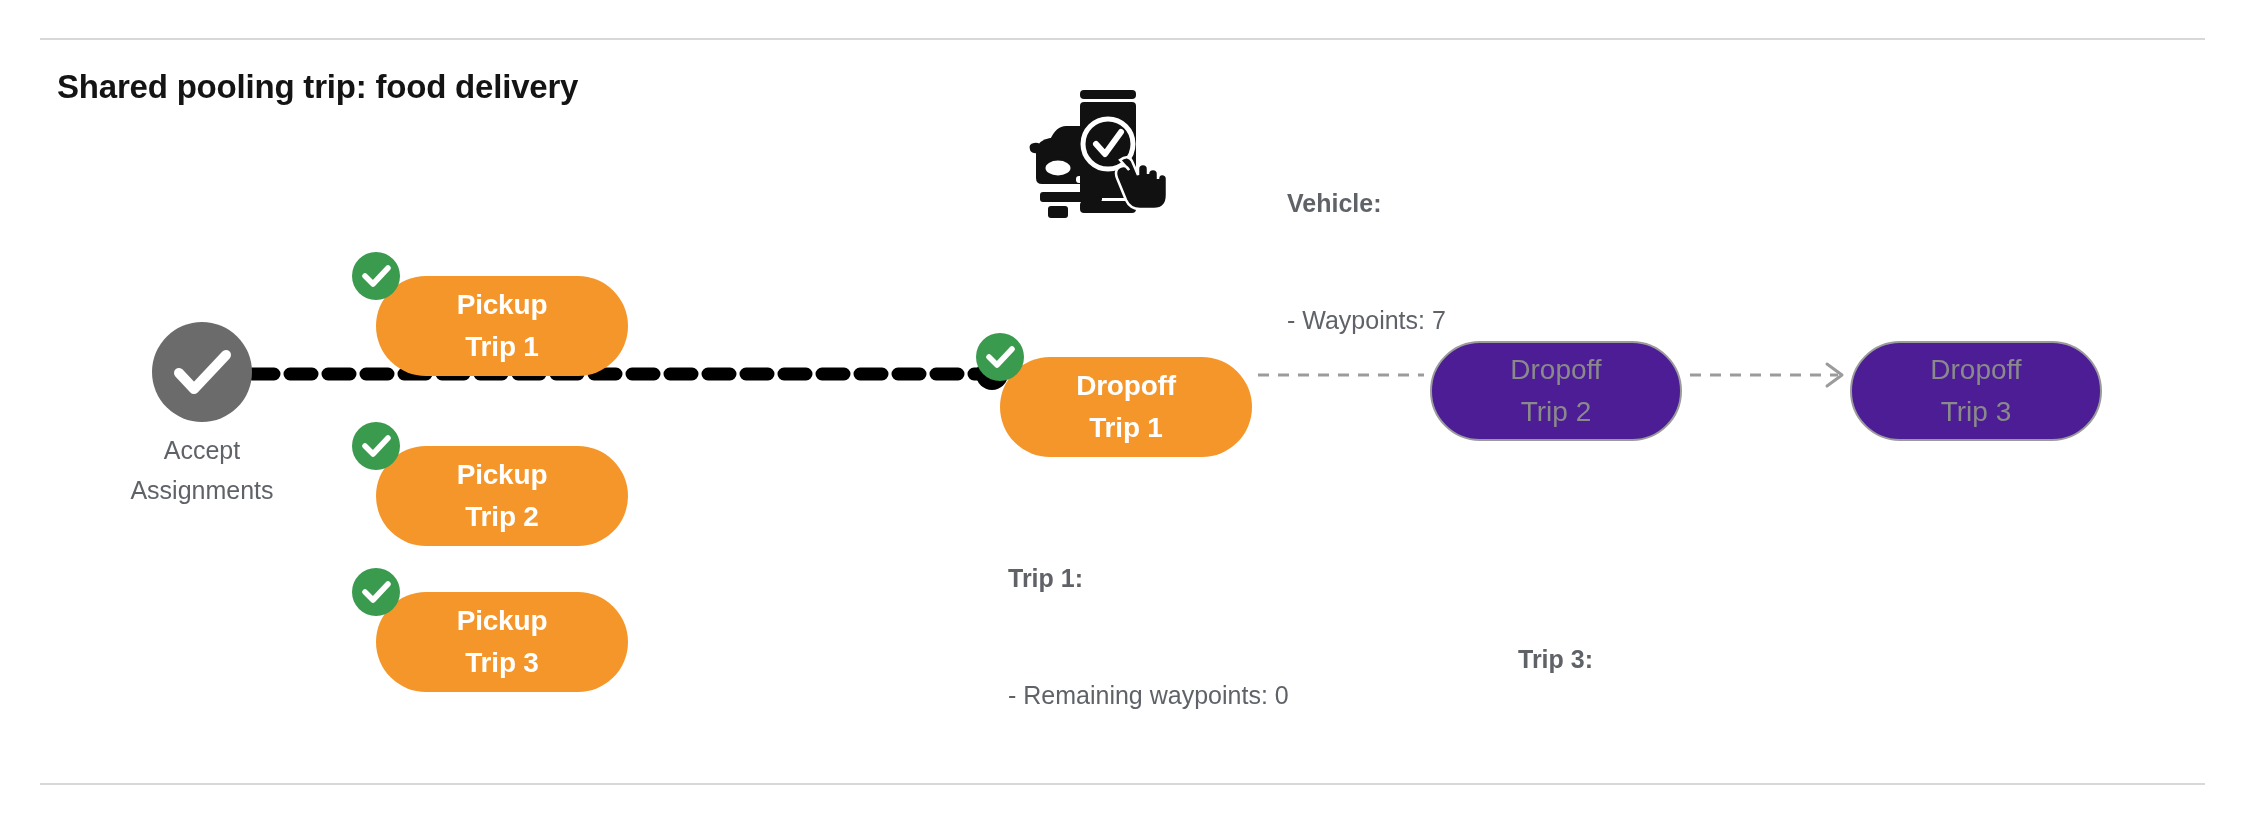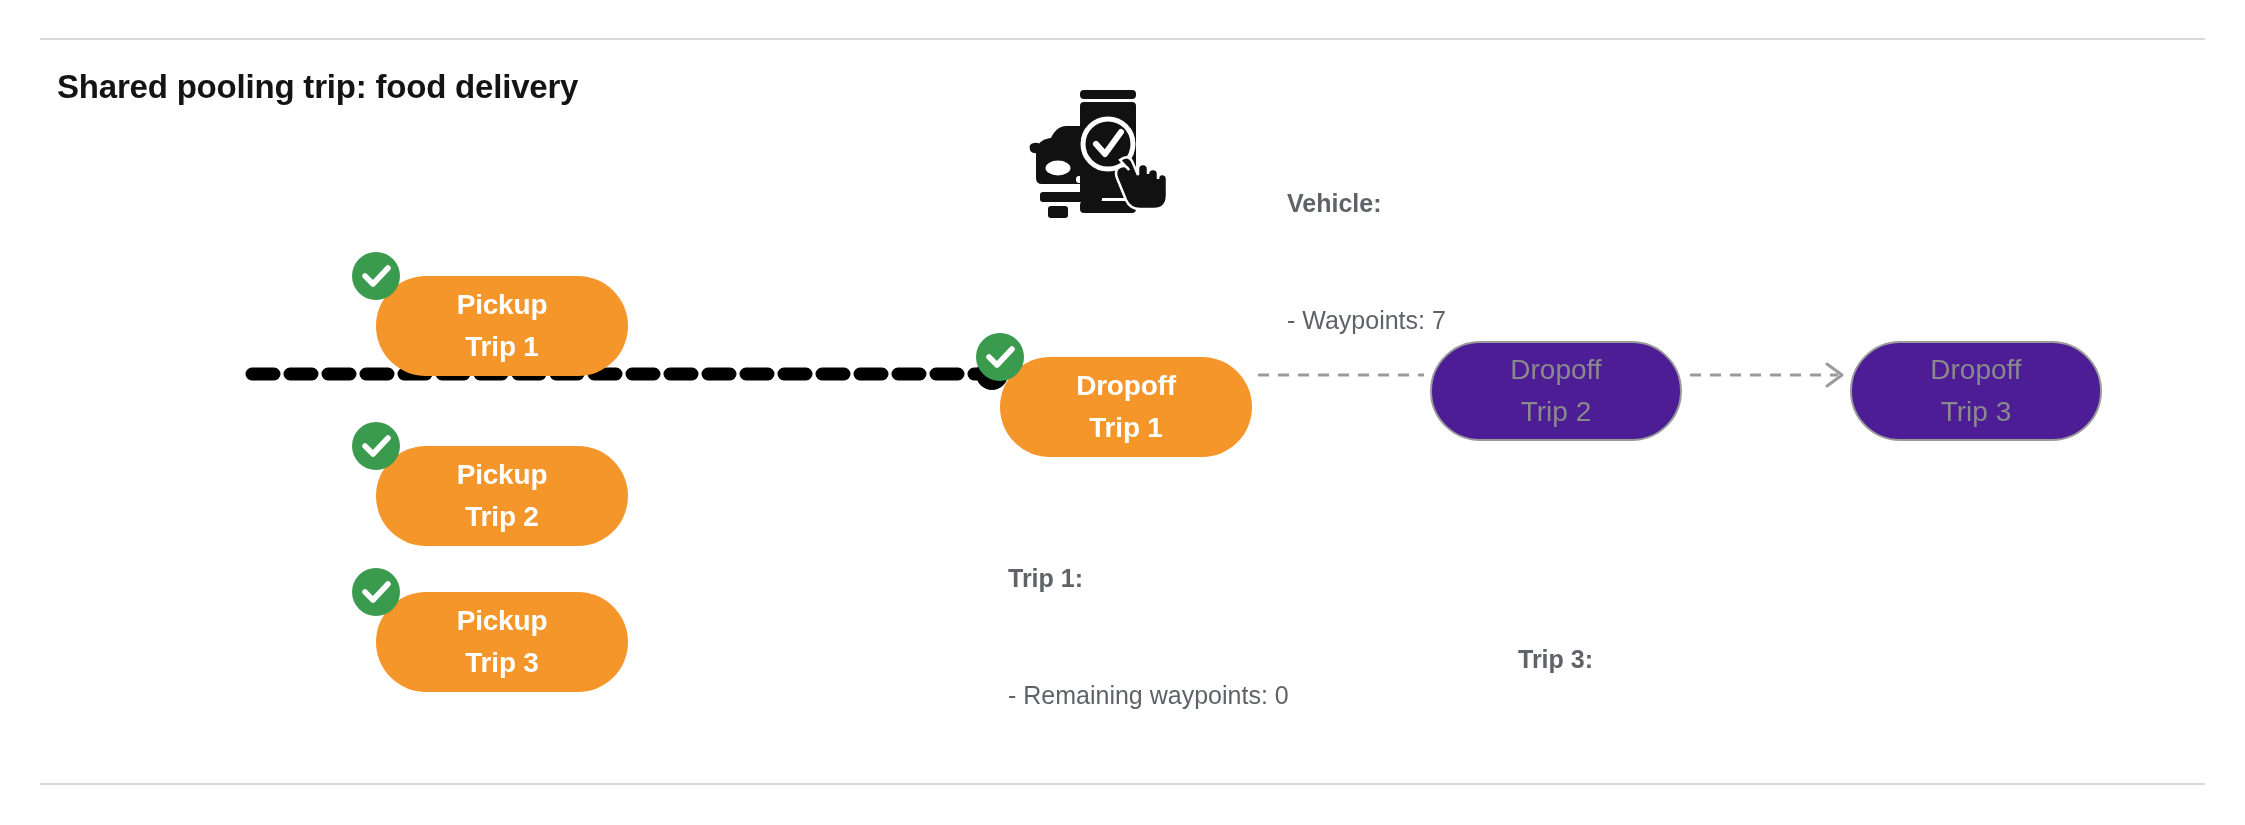--- a/index.html
+++ b/index.html
@@ -172,20 +172,31 @@
 
     <line x1="252" y1="374" x2="1000" y2="374" stroke="#000000" stroke-width="13" stroke-linecap="round" stroke-dasharray="22 16"></line>
     <circle cx="992" cy="374" r="16" fill="#000000"></circle>
 
     <line x1="1258" y1="375" x2="1424" y2="375" stroke="#9b9b9b" stroke-width="3" stroke-dasharray="11 9"></line>
 
     <line x1="1690" y1="375" x2="1838" y2="375" stroke="#9b9b9b" stroke-width="3" stroke-dasharray="11 9"></line>
     <polyline points="1827,364 1842,375 1827,386" fill="none" stroke="#9b9b9b" stroke-width="3" stroke-linecap="round" stroke-linejoin="round"></polyline>
   </svg>
 
+  <div class="accept-node">
+    <div class="accept-circle">
+      <svg width="100" height="100" viewBox="0 0 100 100" xmlns="http://www.w3.org/2000/svg">
+        <polyline points="27,51 42,67 74,33" fill="none" stroke="#ffffff" stroke-width="10" stroke-linecap="round" stroke-linejoin="round"></polyline>
+      </svg>
+    </div>
+    <div class="accept-label">
+      <div>Accept</div>
+      <div>Assignments</div>
+    </div>
+  </div>
 
   <div class="pill orange" id="pill-pickup-1">
     <div class="check-badge">
       <svg width="48" height="48" viewBox="0 0 48 48" xmlns="http://www.w3.org/2000/svg">
         <polyline points="13,24 21,32 36,16" fill="none" stroke="#ffffff" stroke-width="5.5" stroke-linecap="round" stroke-linejoin="round"></polyline>
       </svg>
     </div>
     <div class="pill-line">Pickup</div>
     <div class="pill-line">Trip 1</div>
   </div>

